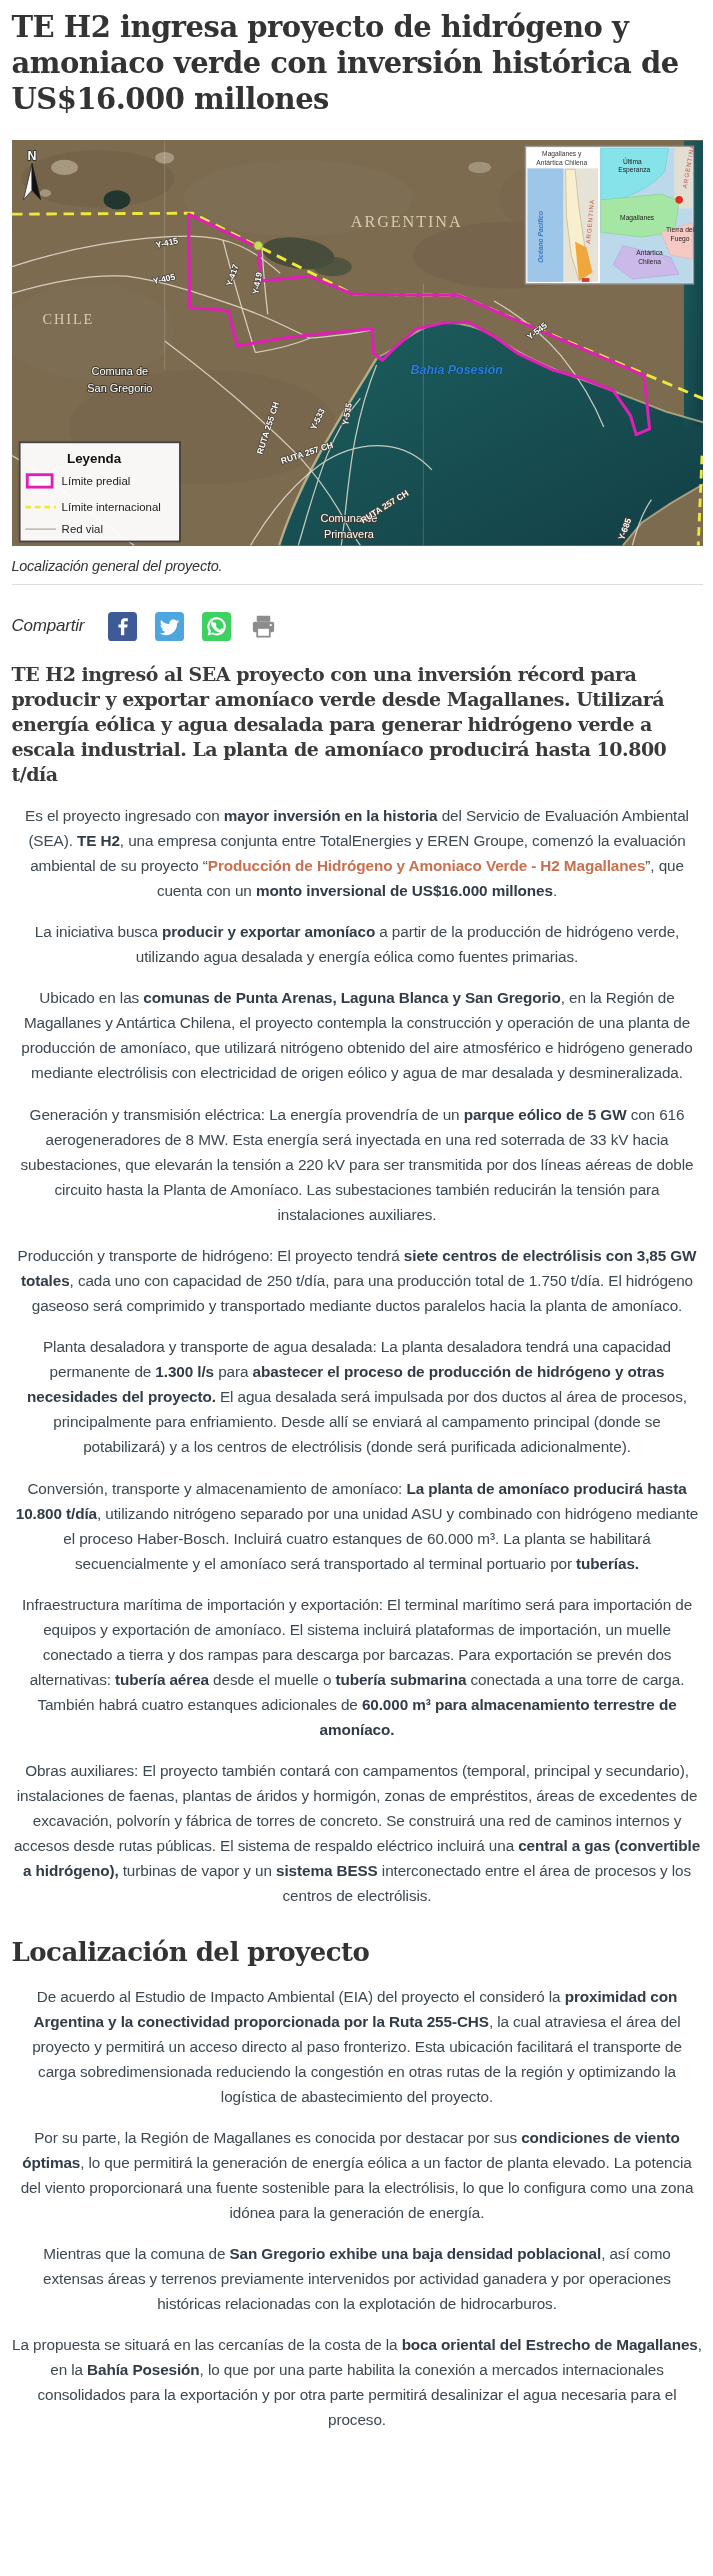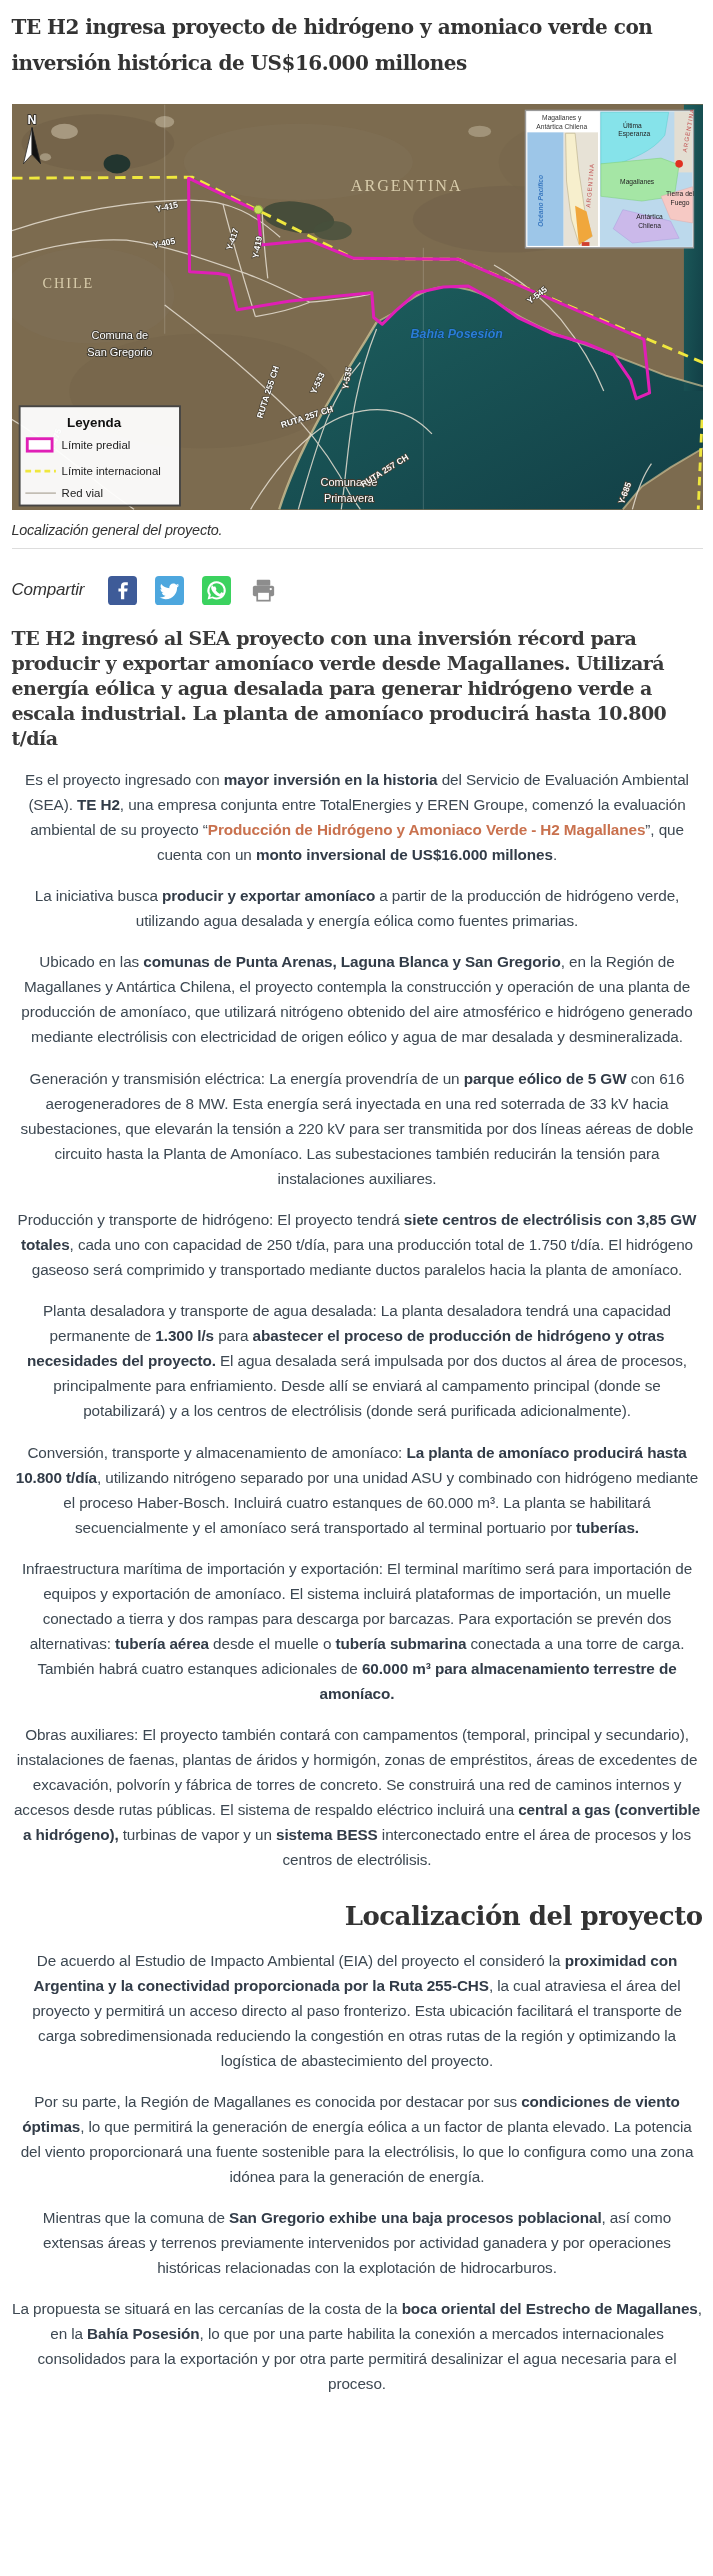--- a/index.html
+++ b/index.html
@@ -1,21 +1,21 @@
 <!DOCTYPE html>
 <html><head>
 <meta charset="utf-8">
 <style>
   html,body{margin:0;padding:0;background:#fff;}
   body{width:714px;font-family:"Liberation Sans",sans-serif;color:#3d4852;}
   .wrap{padding:5.7px 11.5px 29px 11.5px;}
 
   h1[data-name=headline]{
     font-family:"DejaVu Serif",serif;font-weight:700;color:#333;
-    font-size:20px;line-height:36px;margin:3.8px 0 23px 0;letter-spacing:-0.5px;
+    font-size:29px;line-height:36px;margin:3.8px 0 23px 0;letter-spacing:-0.5px;
   }
   figure{margin:0;}
   .map-box{width:691px;height:406px;position:relative;overflow:hidden;background:#7C6B4F;}
   .map-box svg{display:block;}
   figcaption{
     font-style:italic;font-size:14.4px;color:#333;margin-top:11.5px;letter-spacing:-0.2px;
   }
   .divider{border-bottom:1px solid #ddd;margin-top:9.6px;}
 
   .share-row{display:flex;align-items:center;gap:18px;margin-top:27px;}
@@ -25,21 +25,21 @@
   .lede{
     font-family:"DejaVu Serif",serif;font-weight:700;color:#3a3a3a;
     font-size:19px;line-height:25px;letter-spacing:-0.5px;margin:21px 0 0 0;
   }
   .article{margin-top:0;}
   .article p{font-size:15.3px;line-height:25px;margin:16.3px 0;letter-spacing:-0.1px;text-align:center;}
   .article strong{color:#323c48;}
   .article .link{color:#C9714E;font-weight:700;cursor:pointer;}
   .article h2{
     font-family:"DejaVu Serif",serif;font-weight:700;color:#333;
-    font-size:26px;margin:29px 0 5.7px 0;letter-spacing:-0.5px;text-align:right;
+    font-size:26px;margin:29px 0 5.7px 0;letter-spacing:-0.5px;
   }
 
   
   text{font-family:"Liberation Sans",sans-serif;}
   .country{font-family:"Liberation Serif",serif;fill:#d8ccab;letter-spacing:2px;}
   .city{fill:#fff;font-size:11.5px;paint-order:stroke;stroke:#3f3a30;stroke-width:2px;text-anchor:middle;}
   .road-lbl{fill:#fff;font-size:9px;font-weight:700;paint-order:stroke;stroke:#4a4336;stroke-width:1.6px;text-anchor:middle;}
   .bay-lbl{fill:#2b7dd6;font-size:13px;font-weight:700;font-style:italic;paint-order:stroke;stroke:#083050;stroke-width:0.6px;text-anchor:middle;}
   .leg-title{font-size:14px;font-weight:700;fill:#111;text-anchor:middle;}
   .leg-item{font-size:12px;fill:#222;}
@@ -248,18 +248,18 @@
       <p data-name="article-paragraph">Ubicado en las <strong data-name="bold-text">comunas de Punta Arenas, Laguna Blanca y San Gregorio</strong>, en la Región de Magallanes y Antártica Chilena, el proyecto contempla la construcción y operación de una planta de producción de amoníaco, que utilizará nitrógeno obtenido del aire atmosférico e hidrógeno generado mediante electrólisis con electricidad de origen eólico y agua de mar desalada y desmineralizada.</p>
       <p data-name="article-paragraph">Generación y transmisión eléctrica: La energía provendría de un <strong data-name="bold-text">parque eólico de 5 GW</strong> con 616 aerogeneradores de 8 MW. Esta energía será inyectada en una red soterrada de 33 kV hacia subestaciones, que elevarán la tensión a 220 kV para ser transmitida por dos líneas aéreas de doble circuito hasta la Planta de Amoníaco. Las subestaciones también reducirán la tensión para instalaciones auxiliares.</p>
       <p data-name="article-paragraph">Producción y transporte de hidrógeno: El proyecto tendrá <strong data-name="bold-text">siete centros de electrólisis con 3,85 GW totales</strong>, cada uno con capacidad de 250 t/día, para una producción total de 1.750 t/día. El hidrógeno gaseoso será comprimido y transportado mediante ductos paralelos hacia la planta de amoníaco.</p>
       <p data-name="article-paragraph">Planta desaladora y transporte de agua desalada: La planta desaladora tendrá una capacidad permanente de <strong data-name="bold-text">1.300 l/s</strong> para <strong data-name="bold-text">abastecer el proceso de producción de hidrógeno y otras necesidades del proyecto.</strong> El agua desalada será impulsada por dos ductos al área de procesos, principalmente para enfriamiento. Desde allí se enviará al campamento principal (donde se potabilizará) y a los centros de electrólisis (donde será purificada adicionalmente).</p>
       <p data-name="article-paragraph">Conversión, transporte y almacenamiento de amoníaco: <strong data-name="bold-text">La planta de amoníaco producirá hasta 10.800 t/día</strong>, utilizando nitrógeno separado por una unidad ASU y combinado con hidrógeno mediante el proceso Haber-Bosch. Incluirá cuatro estanques de 60.000 m³. La planta se habilitará secuencialmente y el amoníaco será transportado al terminal portuario por <strong data-name="bold-text">tuberías.</strong></p>
       <p data-name="article-paragraph">Infraestructura marítima de importación y exportación: El terminal marítimo será para importación de equipos y exportación de amoníaco. El sistema incluirá plataformas de importación, un muelle conectado a tierra y dos rampas para descarga por barcazas. Para exportación se prevén dos alternativas: <strong data-name="bold-text">tubería aérea</strong> desde el muelle o <strong data-name="bold-text">tubería submarina</strong> conectada a una torre de carga. También habrá cuatro estanques adicionales de <strong data-name="bold-text">60.000 m³</strong> <strong data-name="bold-text">para almacenamiento terrestre de amoníaco.</strong></p>
       <p data-name="article-paragraph">Obras auxiliares: El proyecto también contará con campamentos (temporal, principal y secundario), instalaciones de faenas, plantas de áridos y hormigón, zonas de empréstitos, áreas de excedentes de excavación, polvorín y fábrica de torres de concreto. Se construirá una red de caminos internos y accesos desde rutas públicas. El sistema de respaldo eléctrico incluirá una <strong data-name="bold-text">central a gas (convertible a hidrógeno),</strong> turbinas de vapor y un <strong data-name="bold-text">sistema BESS</strong> interconectado entre el área de procesos y los centros de electrólisis.</p>
       <h2 data-name="section-heading">Localización del proyecto</h2>
       <p data-name="article-paragraph">De acuerdo al Estudio de Impacto Ambiental (EIA) del proyecto el consideró la <strong data-name="bold-text">proximidad con Argentina y la conectividad proporcionada por la Ruta 255-CHS</strong>, la cual atraviesa el área del proyecto y permitirá un acceso directo al paso fronterizo. Esta ubicación facilitará el transporte de carga sobredimensionada reduciendo la congestión en otras rutas de la región y optimizando la logística de abastecimiento del proyecto.</p>
       <p data-name="article-paragraph">Por su parte, la Región de Magallanes es conocida por destacar por sus <strong data-name="bold-text">condiciones de viento óptimas</strong>, lo que permitirá la generación de energía eólica a un factor de planta elevado. La potencia del viento proporcionará una fuente sostenible para la electrólisis, lo que lo configura como una zona idónea para la generación de energía.</p>
-      <p data-name="article-paragraph">Mientras que la comuna de <strong data-name="bold-text">San Gregorio exhibe una baja procesos poblacional</strong>, así como extensas áreas y terrenos previamente intervenidos por actividad ganadera y por operaciones históricas relacionadas con la explotación de hidrocarburos.</p>
+      <p data-name="article-paragraph">Mientras que la comuna de <strong data-name="bold-text">San Gregorio exhibe una baja densidad poblacional</strong>, así como extensas áreas y terrenos previamente intervenidos por actividad ganadera y por operaciones históricas relacionadas con la explotación de hidrocarburos.</p>
       <p data-name="article-paragraph">La propuesta se situará en las cercanías de la costa de la <strong data-name="bold-text">boca oriental del Estrecho de Magallanes</strong>, en la <strong data-name="bold-text">Bahía Posesión</strong>, lo que por una parte habilita la conexión a mercados internacionales consolidados para la exportación y por otra parte permitirá desalinizar el agua necesaria para el proceso.</p>
     </div>
 
 </div>
 
 
 </body></html>

